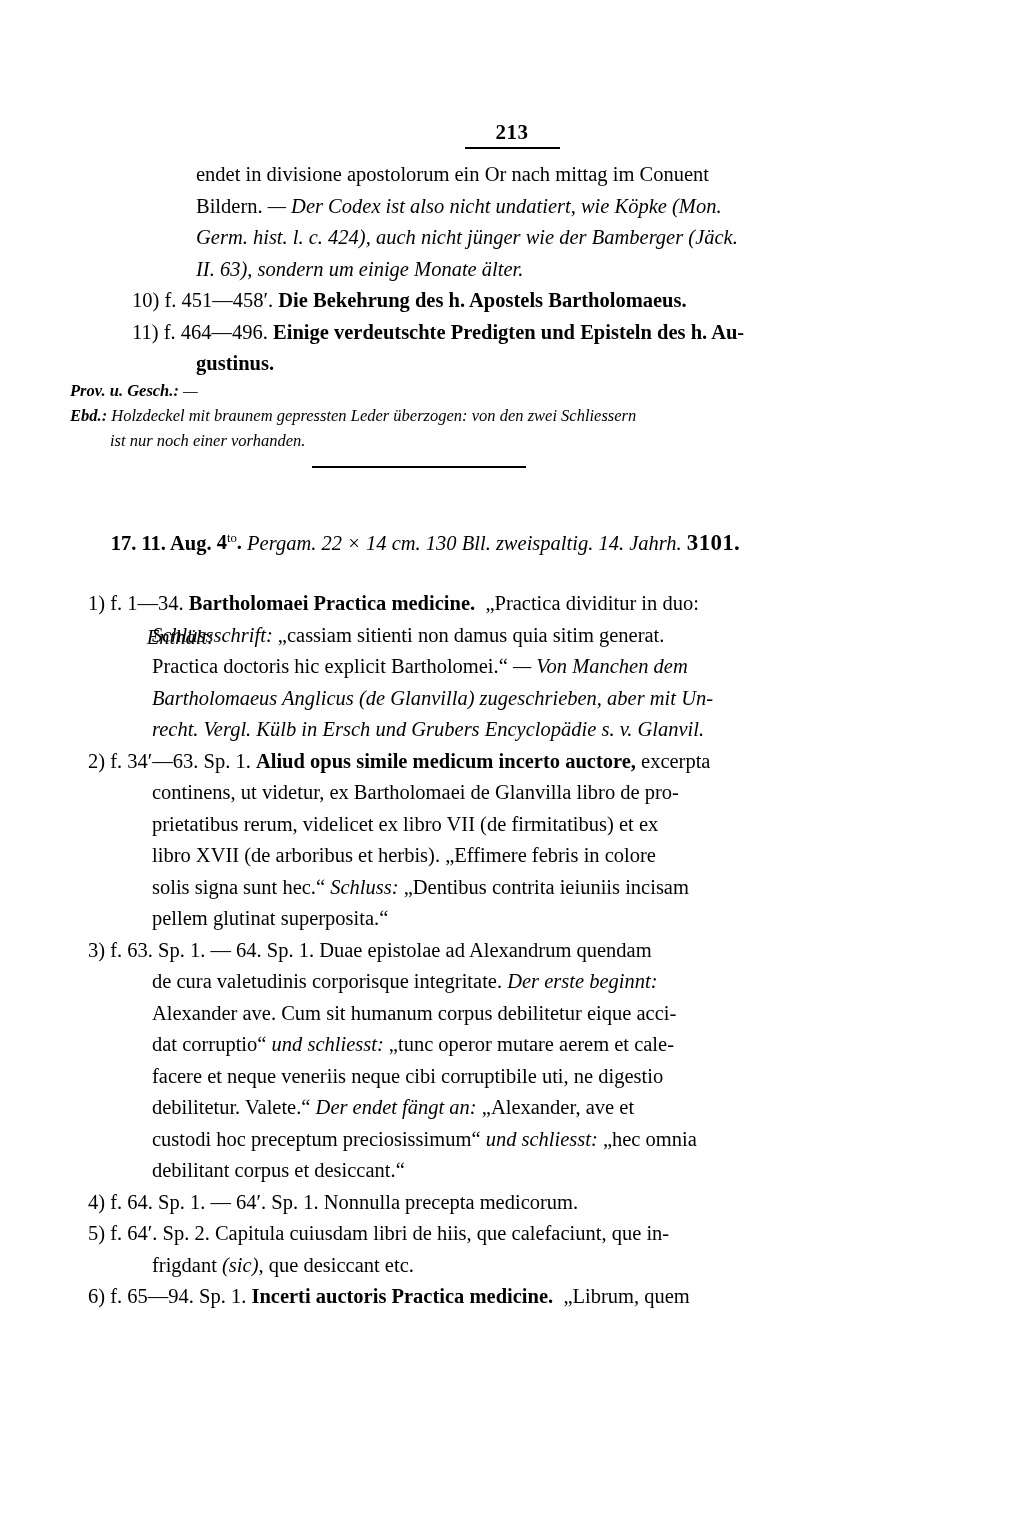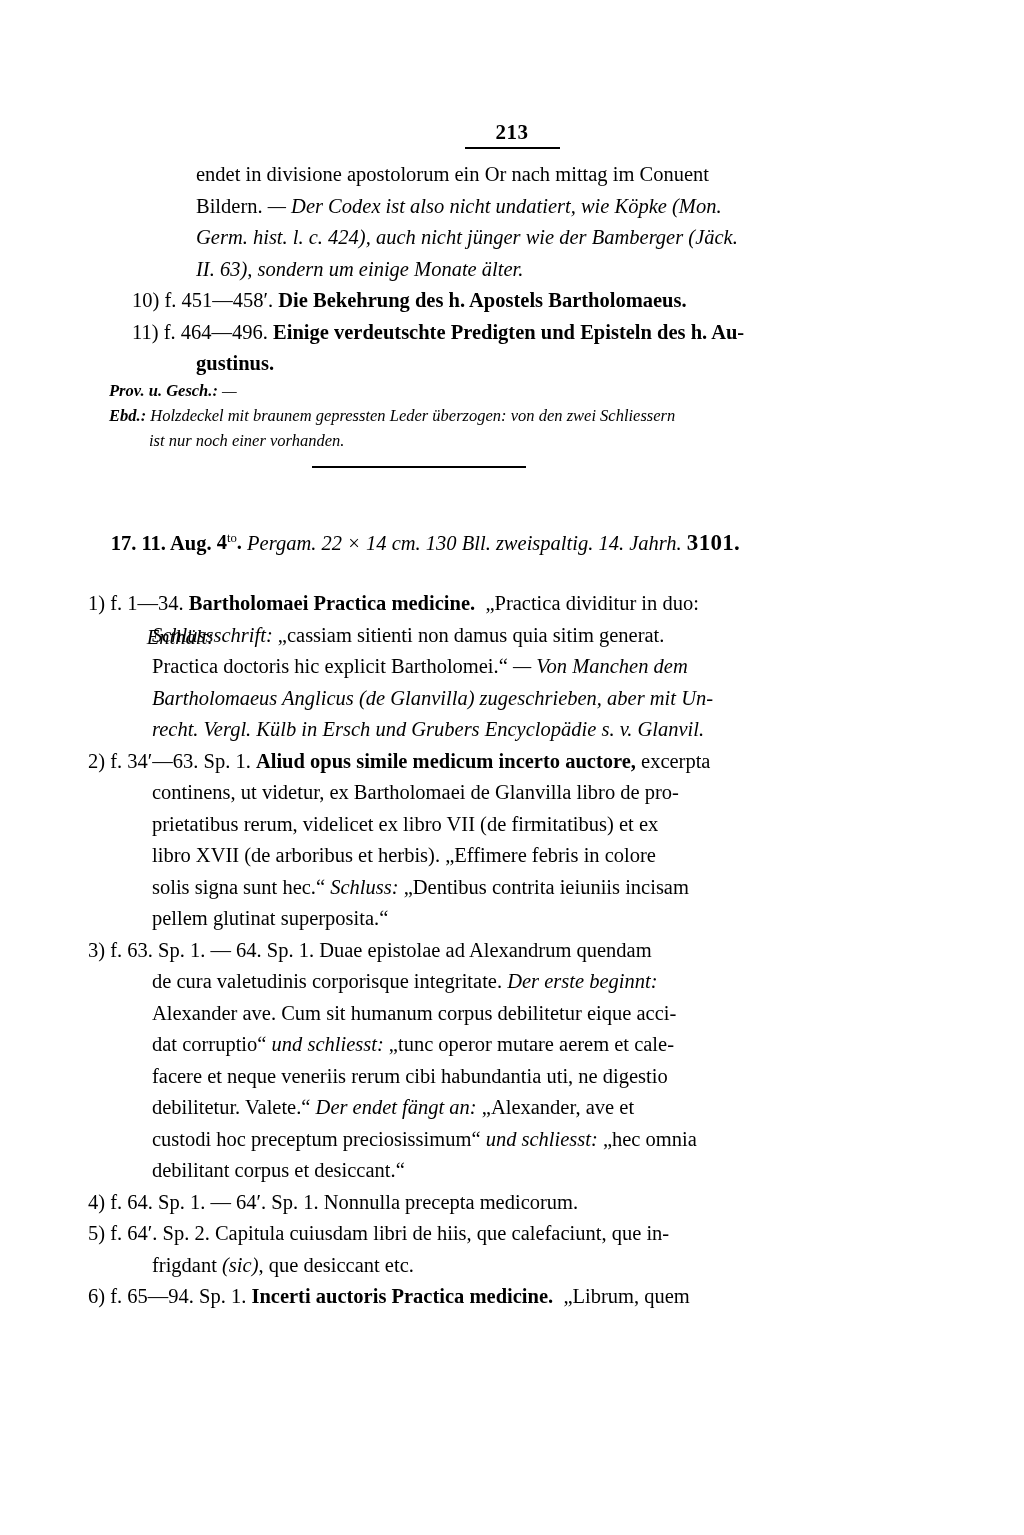--- a/index.html
+++ b/index.html
@@ -76,21 +76,20 @@
   
   .prov {
     position: absolute;
     left: 70px;
     top: 378px;
     width: 838px;
   }
   .prov .line {
     font-size: 16.5px;
     line-height: 25px;
-    margin-left: 39px;
   }
   .prov .ind-cont { padding-left: 40px; }
 
   
   .divider {
     position: absolute;
     left: 312px;
     top: 466px;
     width: 214px;
     height: 2px;
@@ -177,21 +176,21 @@
       <div class="line ind-hang"><span>2) f. 34′—63. Sp. 1. </span><span class="b">Aliud opus simile medicum incerto auctore,</span><span> excerpta</span></div>
       <div class="line ind-cont"><span>continens, ut videtur, ex Bartholomaei de Glanvilla libro de pro-</span></div>
       <div class="line ind-cont"><span>prietatibus rerum, videlicet ex libro VII (de firmitatibus) et ex</span></div>
       <div class="line ind-cont"><span>libro XVII (de arboribus et herbis). „Effimere febris in colore</span></div>
       <div class="line ind-cont"><span>solis signa sunt hec.“ </span><span class="i">Schluss:</span><span> „Dentibus contrita ieiuniis incisam</span></div>
       <div class="line ind-cont"><span>pellem glutinat superposita.“</span></div>
       <div class="line ind-hang"><span>3) f. 63. Sp. 1. — 64. Sp. 1. Duae epistolae ad Alexandrum quendam</span></div>
       <div class="line ind-cont"><span>de cura valetudinis corporisque integritate. </span><span class="i">Der erste beginnt:</span></div>
       <div class="line ind-cont"><span>Alexander ave. Cum sit humanum corpus debilitetur eique acci-</span></div>
       <div class="line ind-cont"><span>dat corruptio“ </span><span class="i">und schliesst:</span><span> „tunc operor mutare aerem et cale-</span></div>
-      <div class="line ind-cont"><span>facere et neque veneriis rerum cibi habundantia uti, ne digestio</span></div>
+      <div class="line ind-cont"><span>facere et neque veneriis neque cibi corruptibile uti, ne digestio</span></div>
       <div class="line ind-cont"><span>debilitetur. Valete.“ </span><span class="i">Der endet fängt an:</span><span> „Alexander, ave et</span></div>
       <div class="line ind-cont"><span>custodi hoc preceptum preciosissimum“ </span><span class="i">und schliesst:</span><span> „hec omnia</span></div>
       <div class="line ind-cont"><span>debilitant corpus et desiccant.“</span></div>
       <div class="line ind-hang"><span>4) f. 64. Sp. 1. — 64′. Sp. 1. Nonnulla precepta medicorum.</span></div>
       <div class="line ind-hang"><span>5) f. 64′. Sp. 2. Capitula cuiusdam libri de hiis, que calefaciunt, que in-</span></div>
       <div class="line ind-cont"><span>frigdant </span><span class="i">(sic)</span><span>, que desiccant etc.</span></div>
       <div class="line ind-hang"><span>6) f. 65—94. Sp. 1. </span><span class="b">Incerti auctoris Practica medicine.</span><span>  „Librum, quem</span></div>
     </div>
 
 </div>

